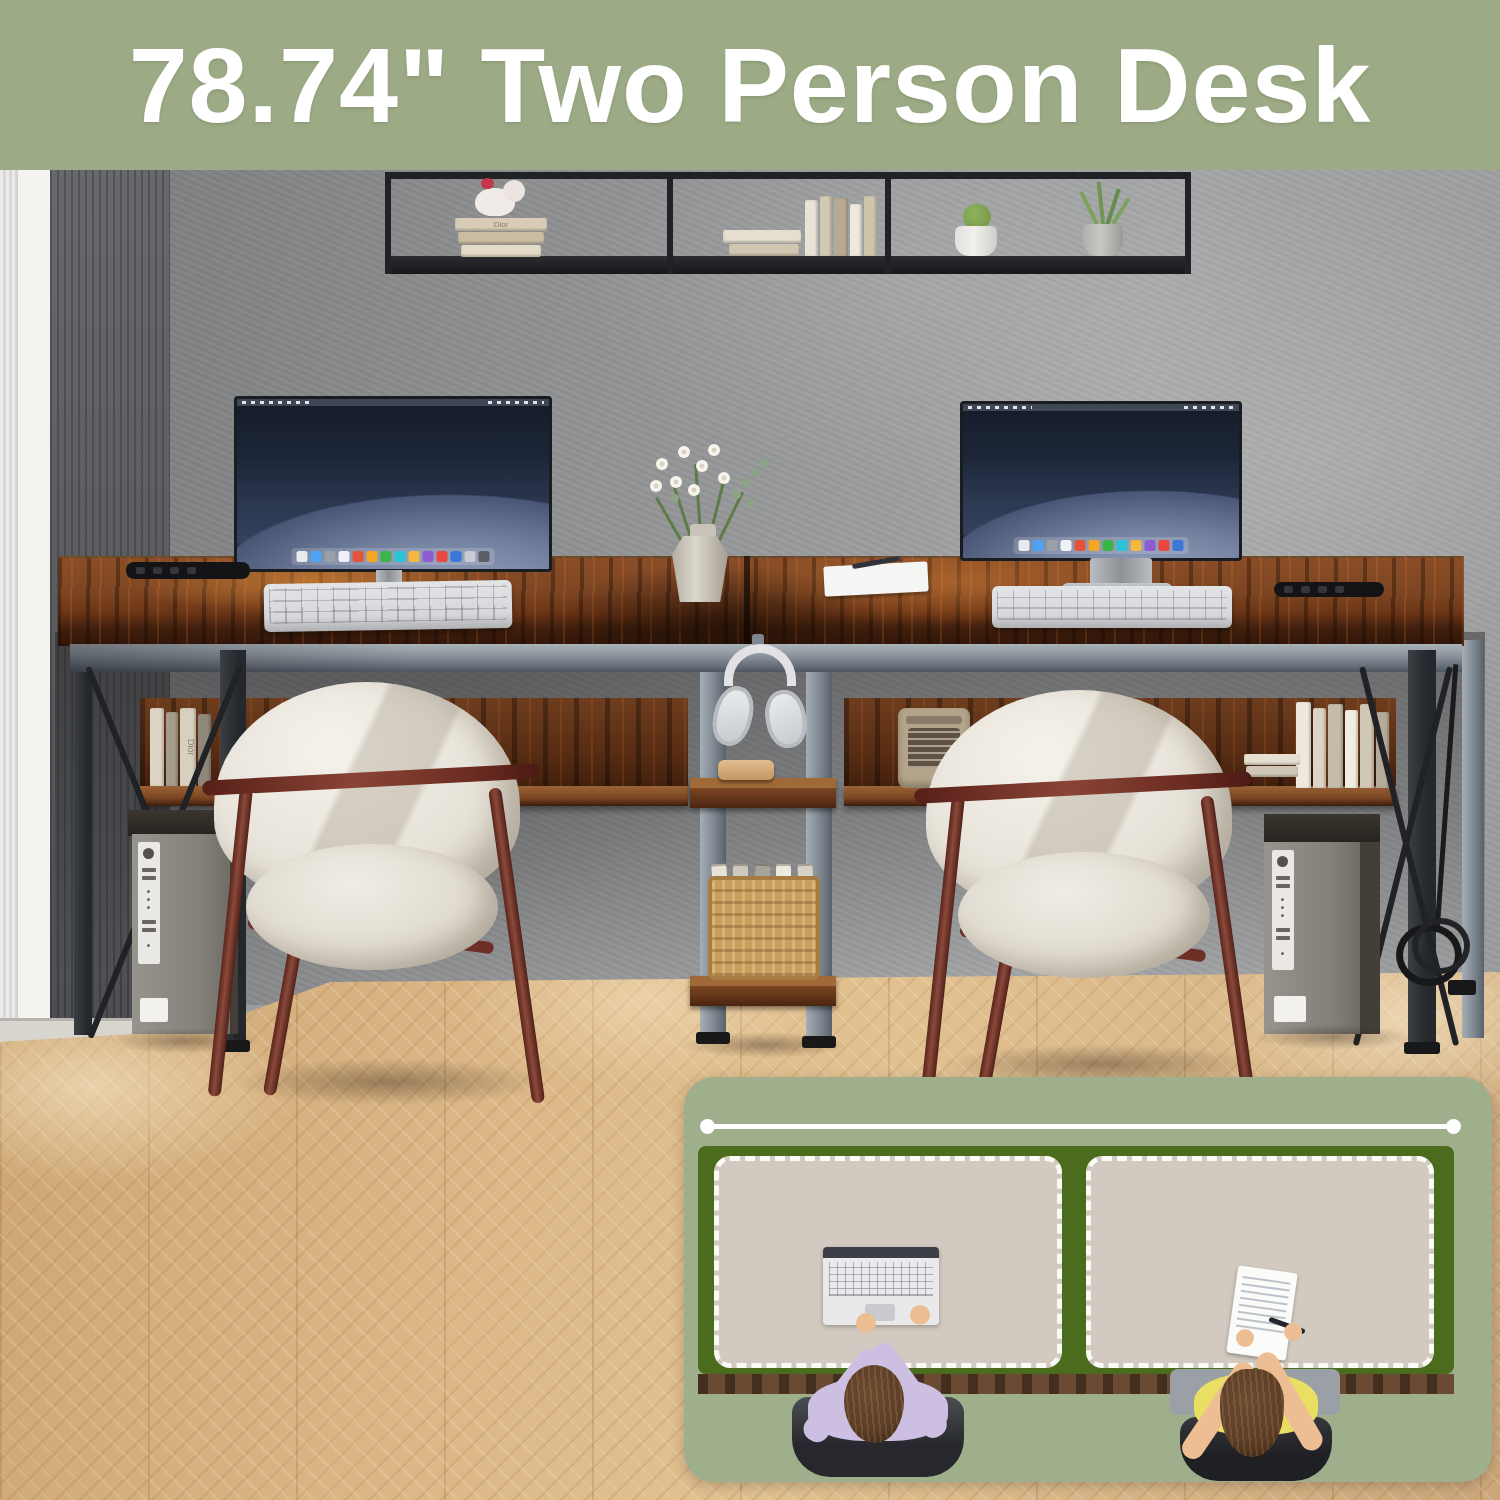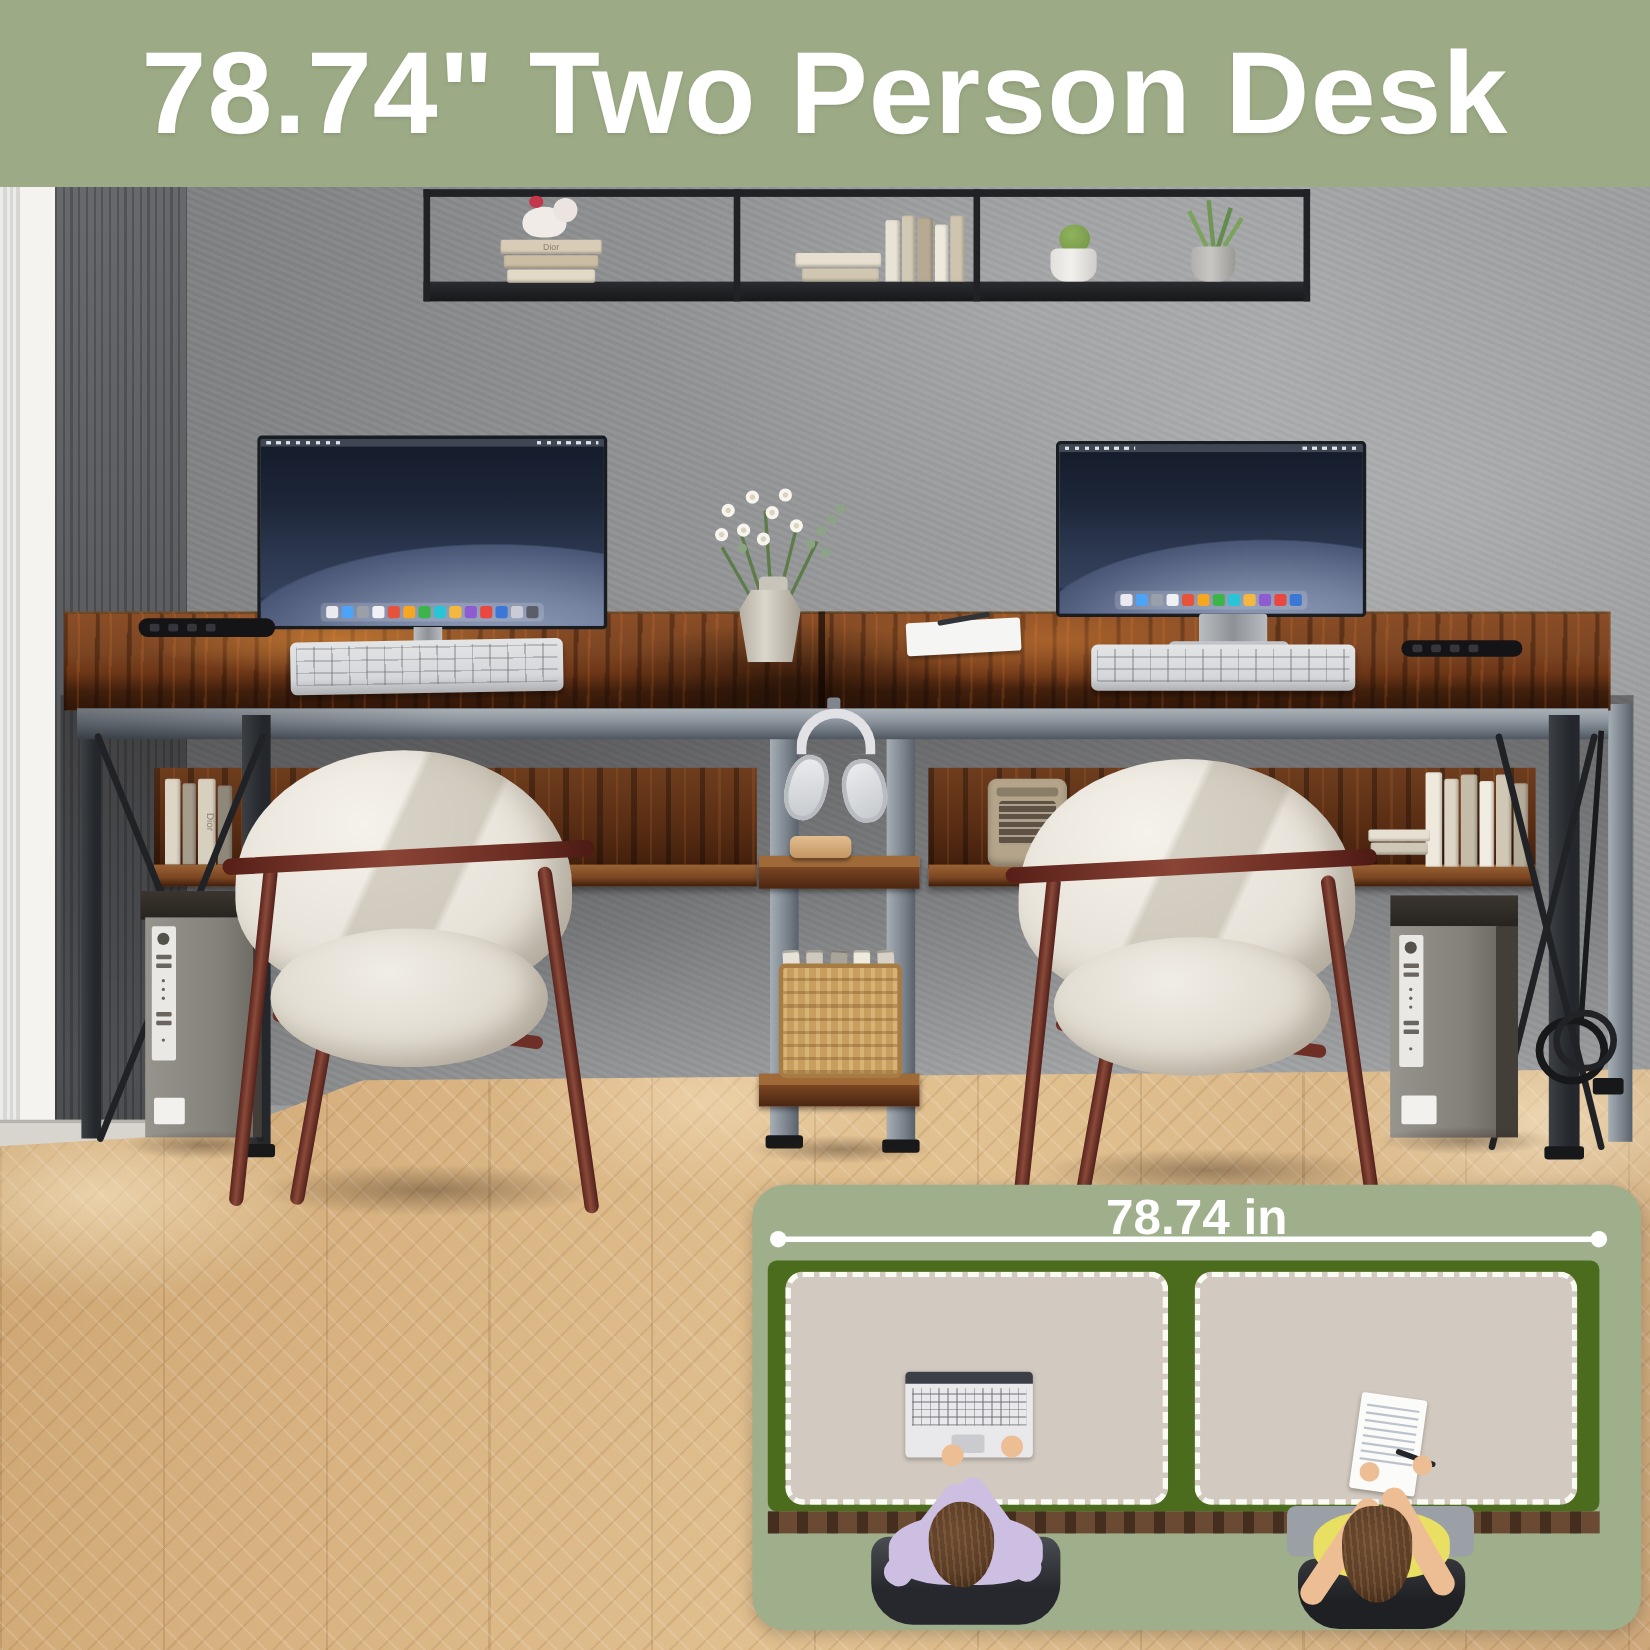--- a/index.html
+++ b/index.html
@@ -466,21 +466,20 @@
     <div class="ch-leg" style="left:28px;top:108px;height:300px;transform:rotate(6deg)"></div>
     <div class="ch-leg" style="left:276px;top:108px;height:308px;transform:rotate(-8deg)"></div>
     <div class="ch-leg" style="left:84px;top:226px;height:186px;transform:rotate(10deg)"></div>
     <div class="ch-x" style="left:36px;top:228px;width:248px;transform:rotate(8deg)"></div>
     <div class="ch-x" style="left:36px;top:238px;width:248px;transform:rotate(-7deg)"></div>
     <div class="ch-seat"></div>
     <div class="ch-rail"></div>
   </div>
 
   <div class="abs inset">
-    <div class="inset-title">78.74 in</div>
     <div class="m-dot" style="left:16px"></div>
     <div class="m-dot" style="left:762px"></div>
     <div class="m-line" style="left:28px;width:742px"></div>
     <div class="diagram" style="background:var(--diagram-green,#4A6C1C)"></div>
     <div class="mat" style="left:30px"></div>
     <div class="mat" style="left:402px"></div>
     <div class="edge-strip"></div>
 
     <div class="laptop" style="left:139px;top:170px;width:116px;height:78px">
       <div class="lt-top"></div>

